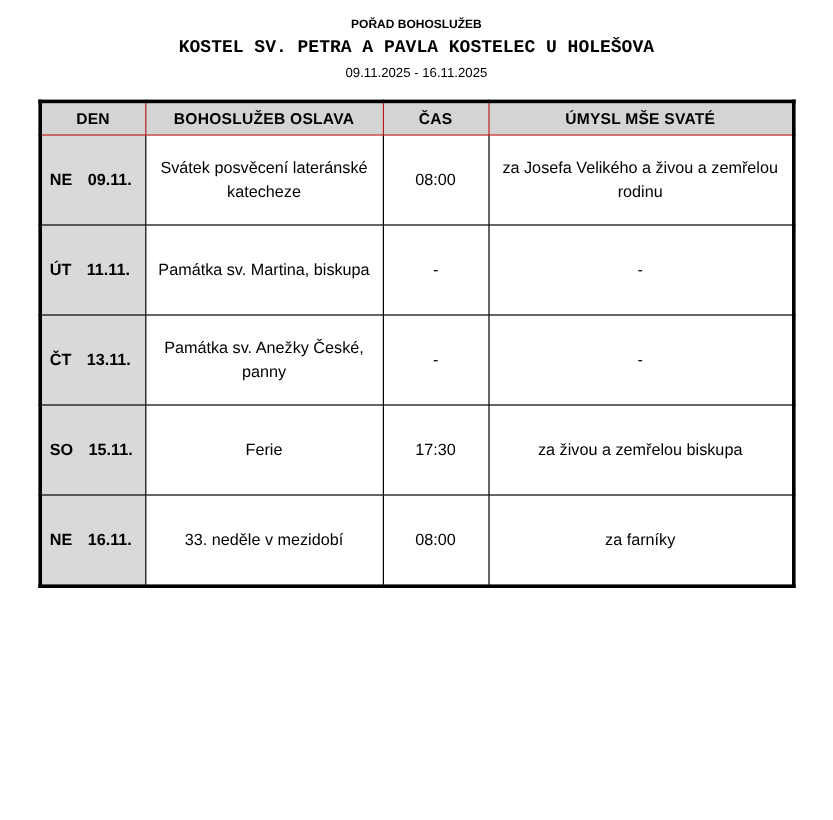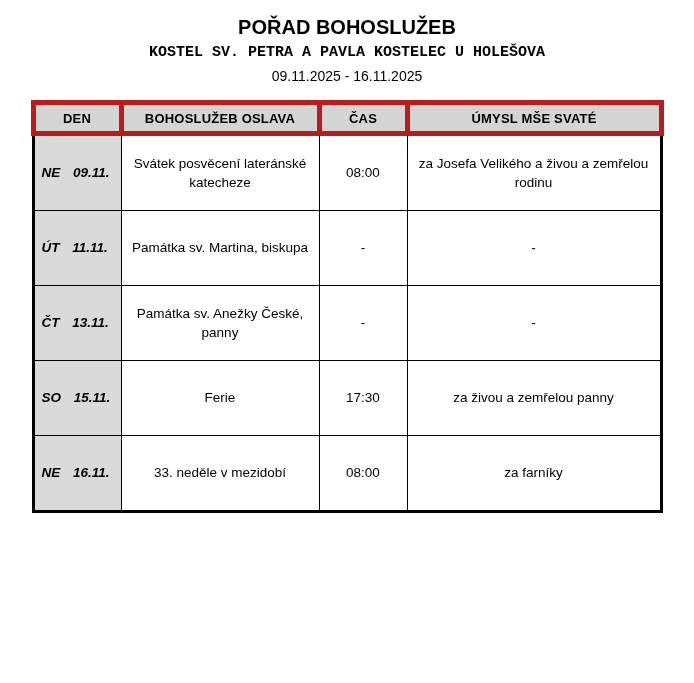--- a/index.html
+++ b/index.html
@@ -14,50 +14,50 @@
     height: 683px;
     box-sizing: border-box;
     padding-top: 14px;
     background: #ffffff;
   }
   .doc-header {
     text-align: center;
     line-height: 1.35;
   }
   .doc-title {
-    font-size: 20px;
+    font-size: 10px;
     font-weight: bold;
     margin: 0;
   }
   .doc-subtitle {
     font-size: 15px;
     font-weight: bold;
     margin: 2px 0 0 0;
     font-family: Liberation Mono, monospace;
   }
   .doc-daterange {
-    font-size: 14px;
+    font-size: 11px;
     font-weight: normal;
     margin: 4px 0 0 0;
   }
   table.schedule {
     border-collapse: collapse;
     table-layout: fixed;
     width: 628px;
     margin: 14px auto 0 auto;
     border: 3px solid #000000;
   }
   table.schedule col.c-den { width: 88px; }
   table.schedule col.c-oslava { width: 198px; }
   table.schedule col.c-cas { width: 88px; }
   table.schedule col.c-umysl { width: 254px; }
 
   table.schedule th {
     background: #d4d4d4;
-    border: 5px solid #b91c1c;
+    border: 1px solid #b91c1c;
     font-size: 13px;
     font-weight: bold;
     height: 22px;
     padding: 2px 4px;
     text-align: center;
     letter-spacing: 0.2px;
   }
   table.schedule td {
     border: 1px solid #000000;
     font-size: 13.5px;
@@ -67,21 +67,20 @@
     vertical-align: middle;
     line-height: 1.45;
   }
   table.schedule td.day-cell {
     background: #d9d9d9;
     font-weight: bold;
     text-align: left;
     padding-left: 7px;
     padding-right: 2px;
     white-space: nowrap;
-    font-style: italic;
   }
   .day-abbr { display: inline-block; }
   .day-date { display: inline-block; margin-left: 9px; }
 </style>
 </head>
 <body>
 
 <div class="page">
 
   <div class="doc-header">
@@ -140,21 +139,21 @@
       </tr>
 
 
       <tr>
         <td class="day-cell">
           <span class="day-abbr">SO</span>
           <span class="day-date">15.11.</span>
         </td>
         <td>Ferie</td>
         <td>17:30</td>
-        <td>za živou a zemřelou panny</td>
+        <td>za živou a zemřelou biskupa</td>
       </tr>
 
       <tr>
         <td class="day-cell">
           <span class="day-abbr">NE</span>
           <span class="day-date">16.11.</span>
         </td>
         <td>33. neděle v mezidobí</td>
         <td>08:00</td>
         <td>za farníky</td>

